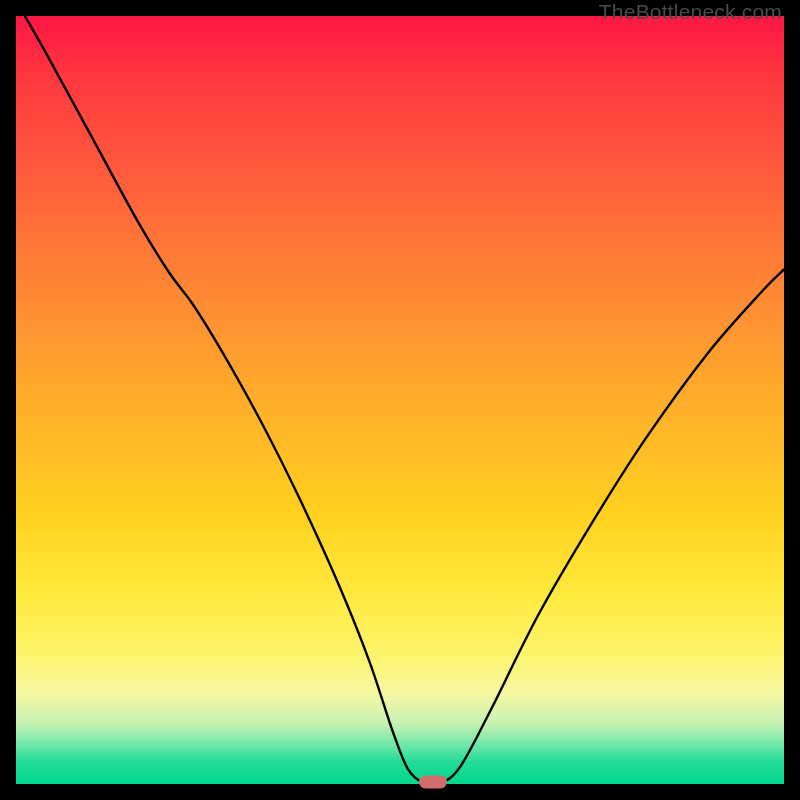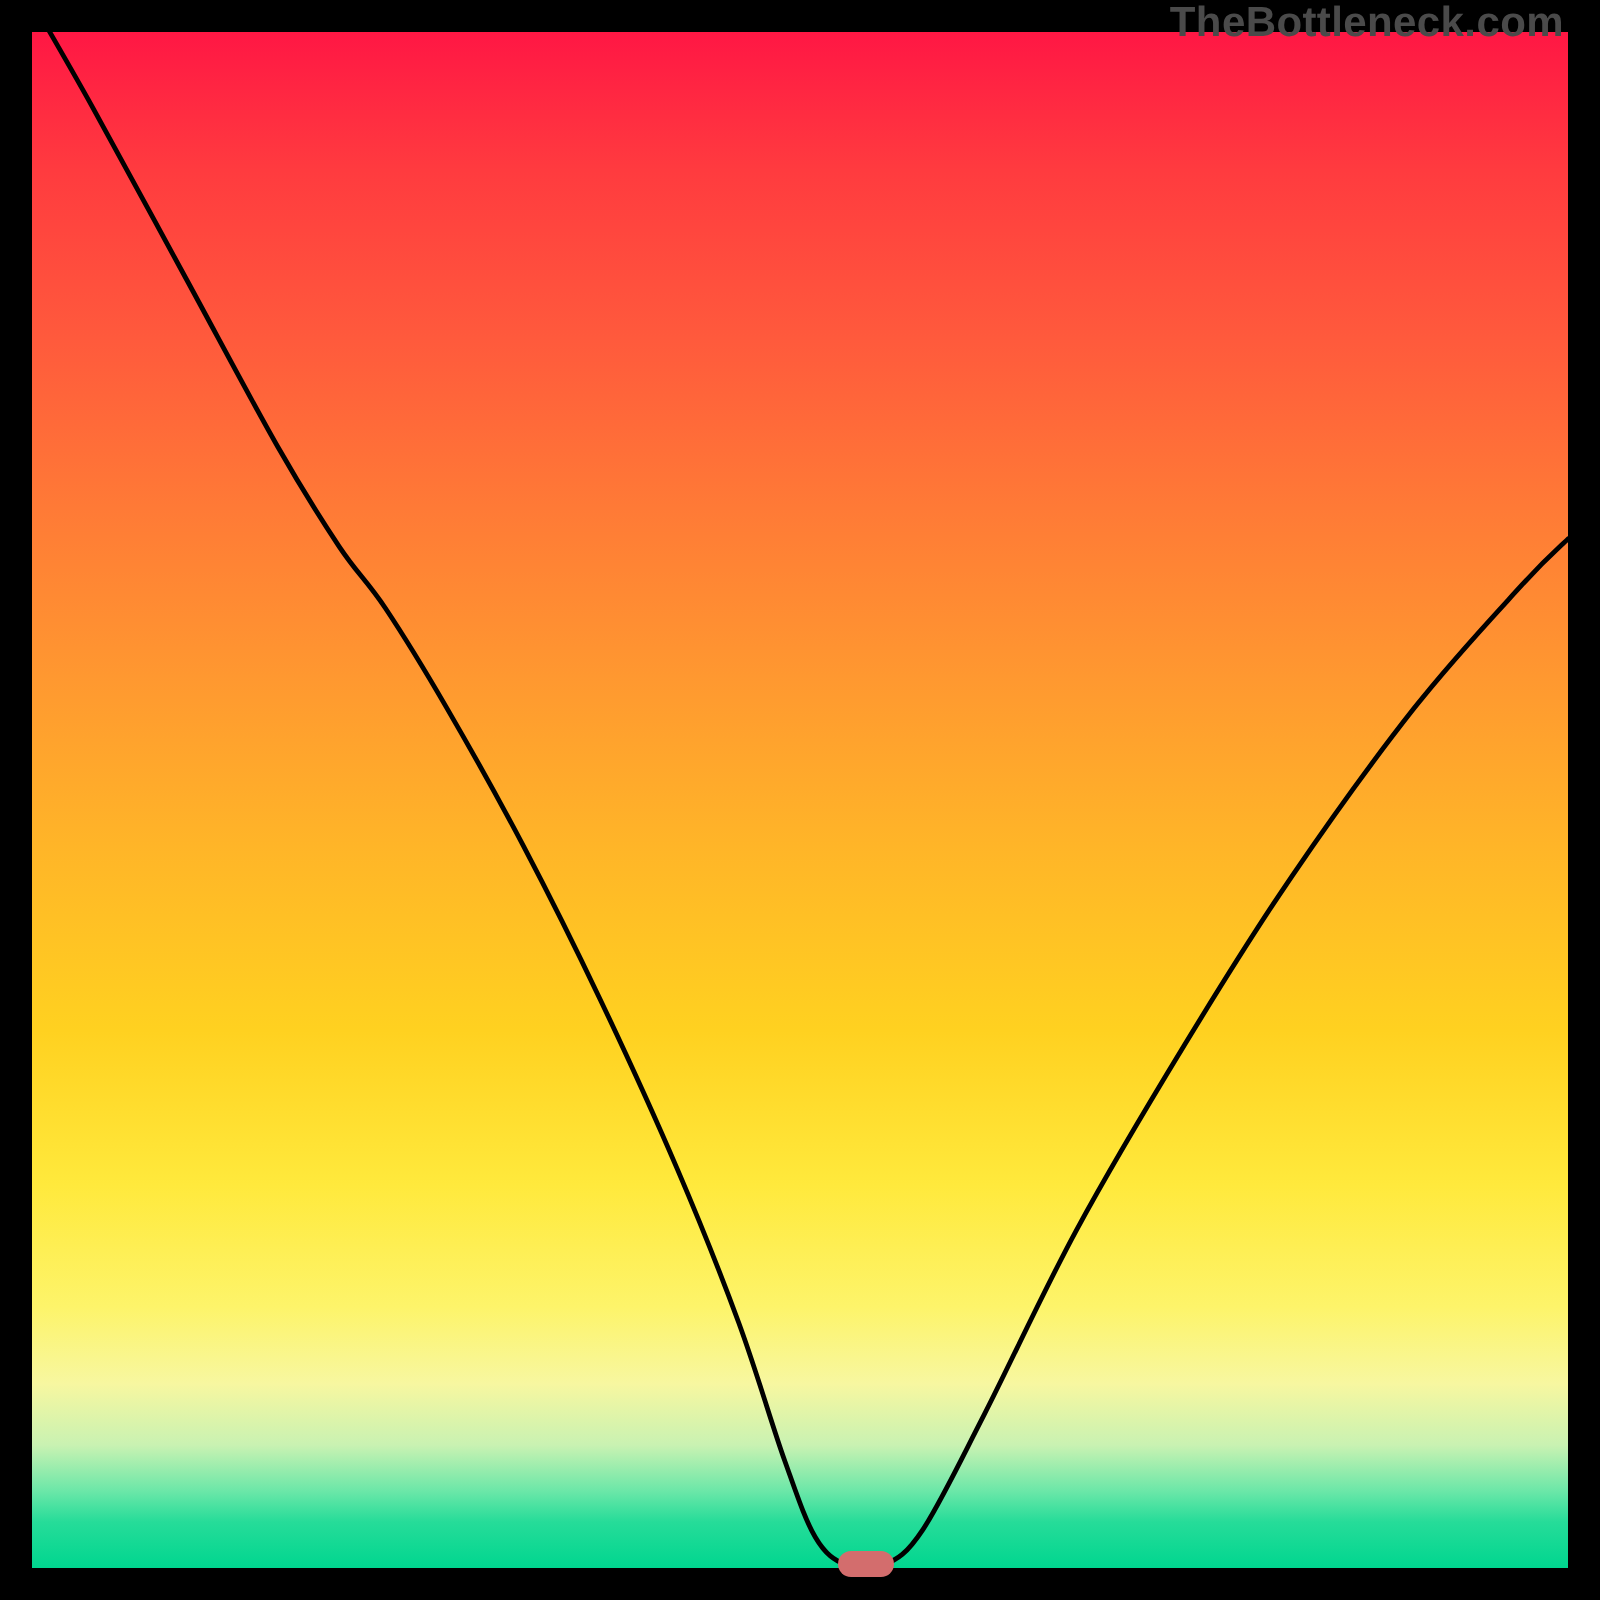--- a/index.html
+++ b/index.html
@@ -41,21 +41,21 @@
       #00d68f 100%
     );
   }
   .watermark {
     position: absolute;
     top: 0px;
     right: 18px;
     color: #4a4a4a;
     font-size: 21px;
     letter-spacing: 0.2px;
-    font-weight: 700;
+    font-weight: 400;
     user-select: none;
   }
   svg.curve {
     position: absolute;
     left: 0;
     top: 0;
     width: 768px;
     height: 768px;
     overflow: visible;
   }

